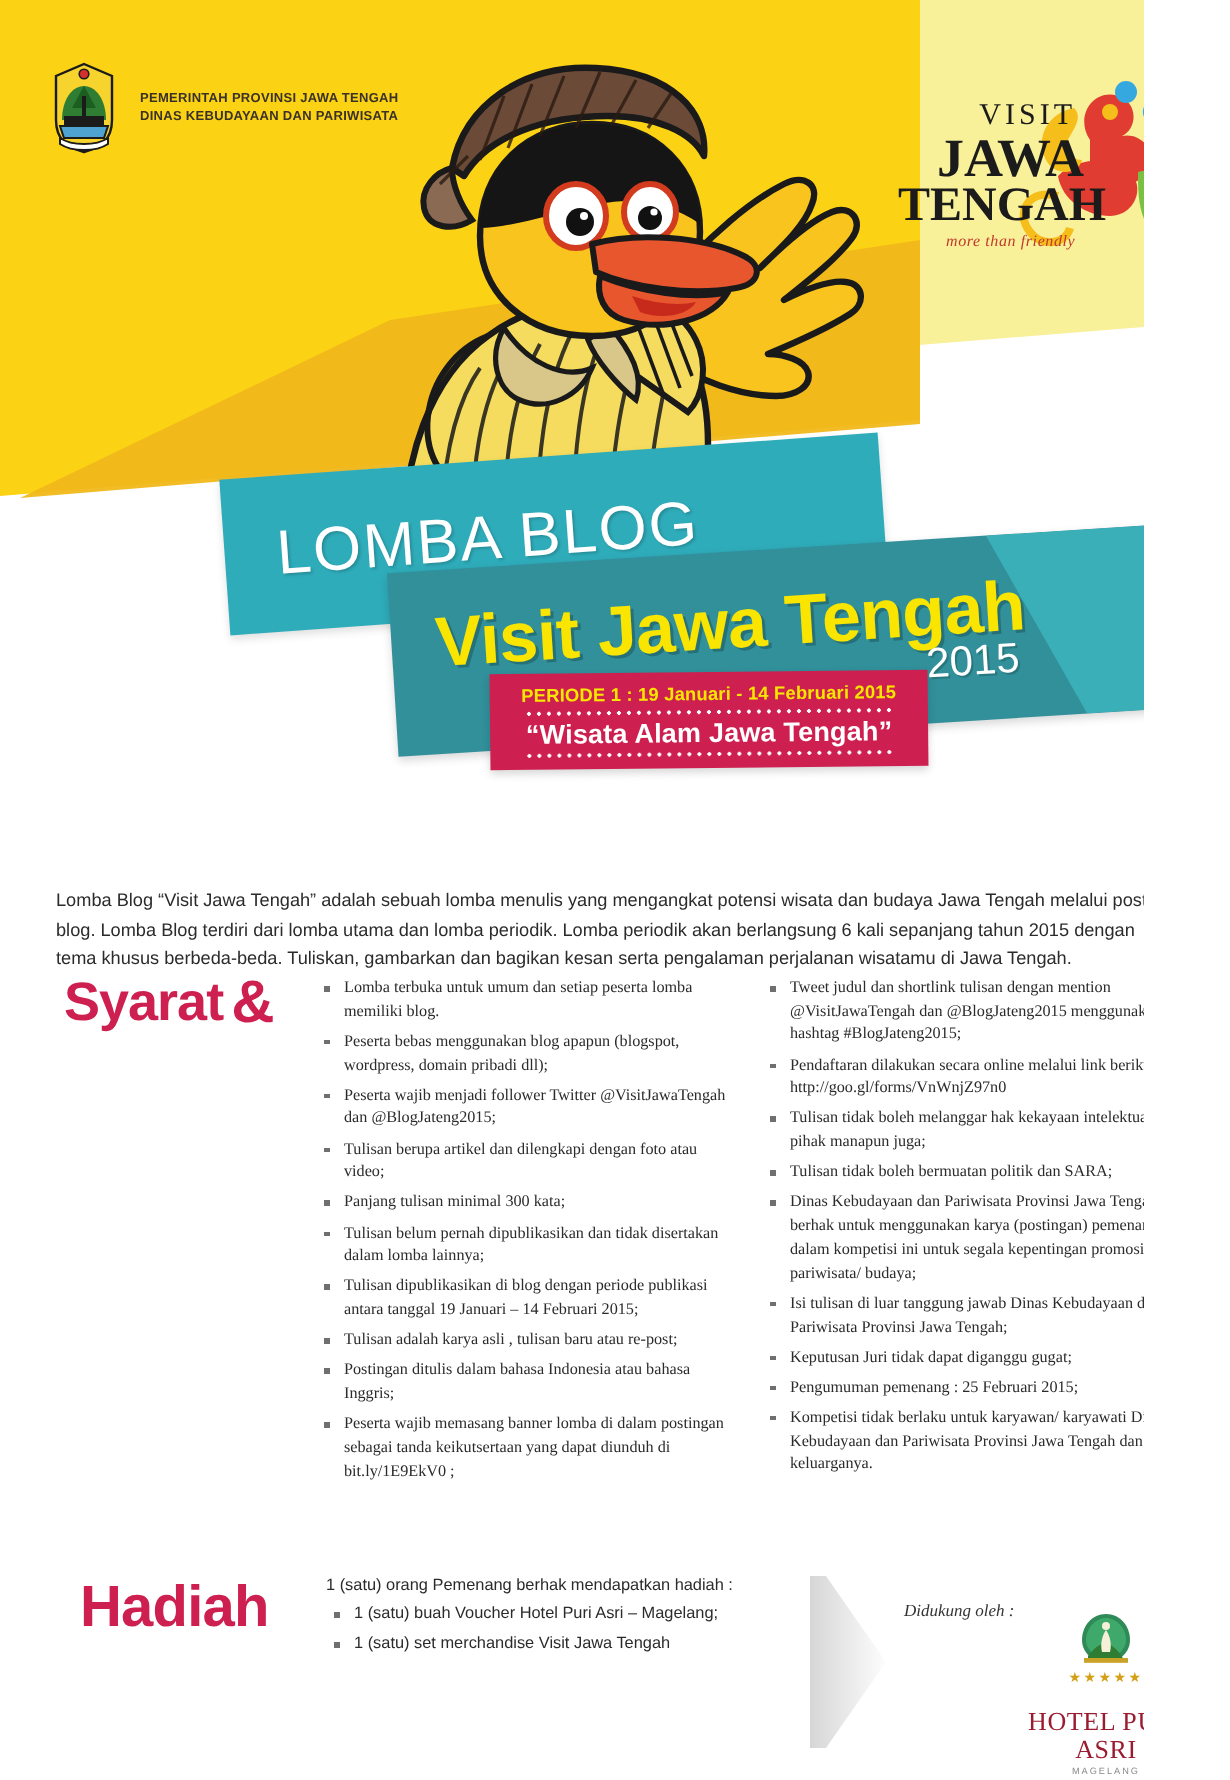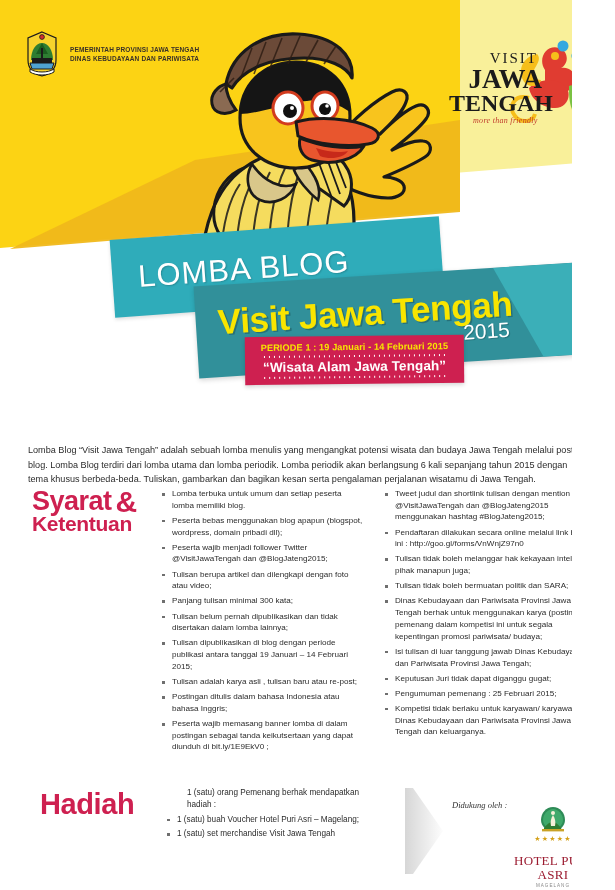--- a/index.html
+++ b/index.html
@@ -141,34 +141,34 @@
   .sy-row { display:flex; align-items:flex-end; }
   .sy-1 { font-size:27px; font-weight:700; line-height:.95; letter-spacing:-.5px; }
   .sy-amp { font-size:30px; font-weight:700; line-height:.9; margin-left:4px; }
   .sy-2 { font-size:21px; font-weight:700; line-height:1.05; letter-spacing:-.3px; margin-top:-2px; }
 
   .col-left  { position:absolute; left:160px; top:488px; width:205px; }
   .col-right { position:absolute; left:383px; top:488px; width:212px; }
   ul.bl { list-style:none; }
   ul.bl li {
     position:relative; padding-left:12px; margin-bottom:3.4px;
-    font-size:8.1px; line-height:1.45; color:#2b2b2b;
+    font-size:8.1px; line-height:1.45; color:#2b2b2b;font-family:Liberation Serif, serif;
   }
   ul.bl li::before {
     content:""; position:absolute; left:2px; top:5px;
     width:2.5px; height:2.5px; background:#6f6f6f;
   }
 
   
   .hadiah-head {
     position:absolute; left:40px; top:788px;
     color:#CE2050; font-size:29px; font-weight:700; letter-spacing:-.4px;
   }
   .hadiah-body { position:absolute; left:163px; top:787px; width:215px; }
-  .hadiah-lead { font-size:8.2px; line-height:1.5; color:#2b2b2b; margin-bottom:2px;margin-left:24px; }
+  .hadiah-lead { font-size:8.2px; line-height:1.5; color:#2b2b2b; margin-bottom:2px; }
   ul.hl { list-style:none; }
   ul.hl li {
     position:relative; padding-left:14px; margin-bottom:2.5px;
     font-size:8.2px; line-height:1.5; color:#2b2b2b;
   }
   ul.hl li::before {
     content:""; position:absolute; left:4px; top:5px;
     width:2.5px; height:2.5px; background:#6f6f6f;
   }
 
@@ -334,21 +334,20 @@
     <div class="periode-dots bot"></div>
   </div>
 
   <div class="intro">Lomba Blog “Visit Jawa Tengah” adalah sebuah lomba menulis yang mengangkat potensi wisata dan budaya Jawa Tengah melalui posting blog. Lomba Blog terdiri dari lomba utama dan lomba periodik. Lomba periodik akan berlangsung 6 kali sepanjang tahun 2015 dengan tema khusus berbeda-beda. Tuliskan, gambarkan dan bagikan kesan serta pengalaman perjalanan wisatamu di Jawa Tengah.</div>
 
   <div class="syarat-head">
     <div class="sy-row">
       <span class="sy-1">Syarat</span>
       <span class="sy-amp">&amp;</span>
     </div>
-    <div class="sy-2">Ketentuan</div>
   </div>
 
   <div class="col-left">
     <ul class="bl">
       <li>Lomba terbuka untuk umum dan setiap peserta lomba memiliki blog.</li>
       <li>Peserta bebas menggunakan blog apapun (blogspot, wordpress, domain pribadi dll);</li>
       <li>Peserta wajib menjadi follower Twitter @VisitJawaTengah dan @BlogJateng2015;</li>
       <li>Tulisan berupa artikel dan dilengkapi dengan foto atau video;</li>
       <li>Panjang tulisan minimal 300 kata;</li>
       <li>Tulisan belum pernah dipublikasikan dan tidak disertakan dalam lomba lainnya;</li>

